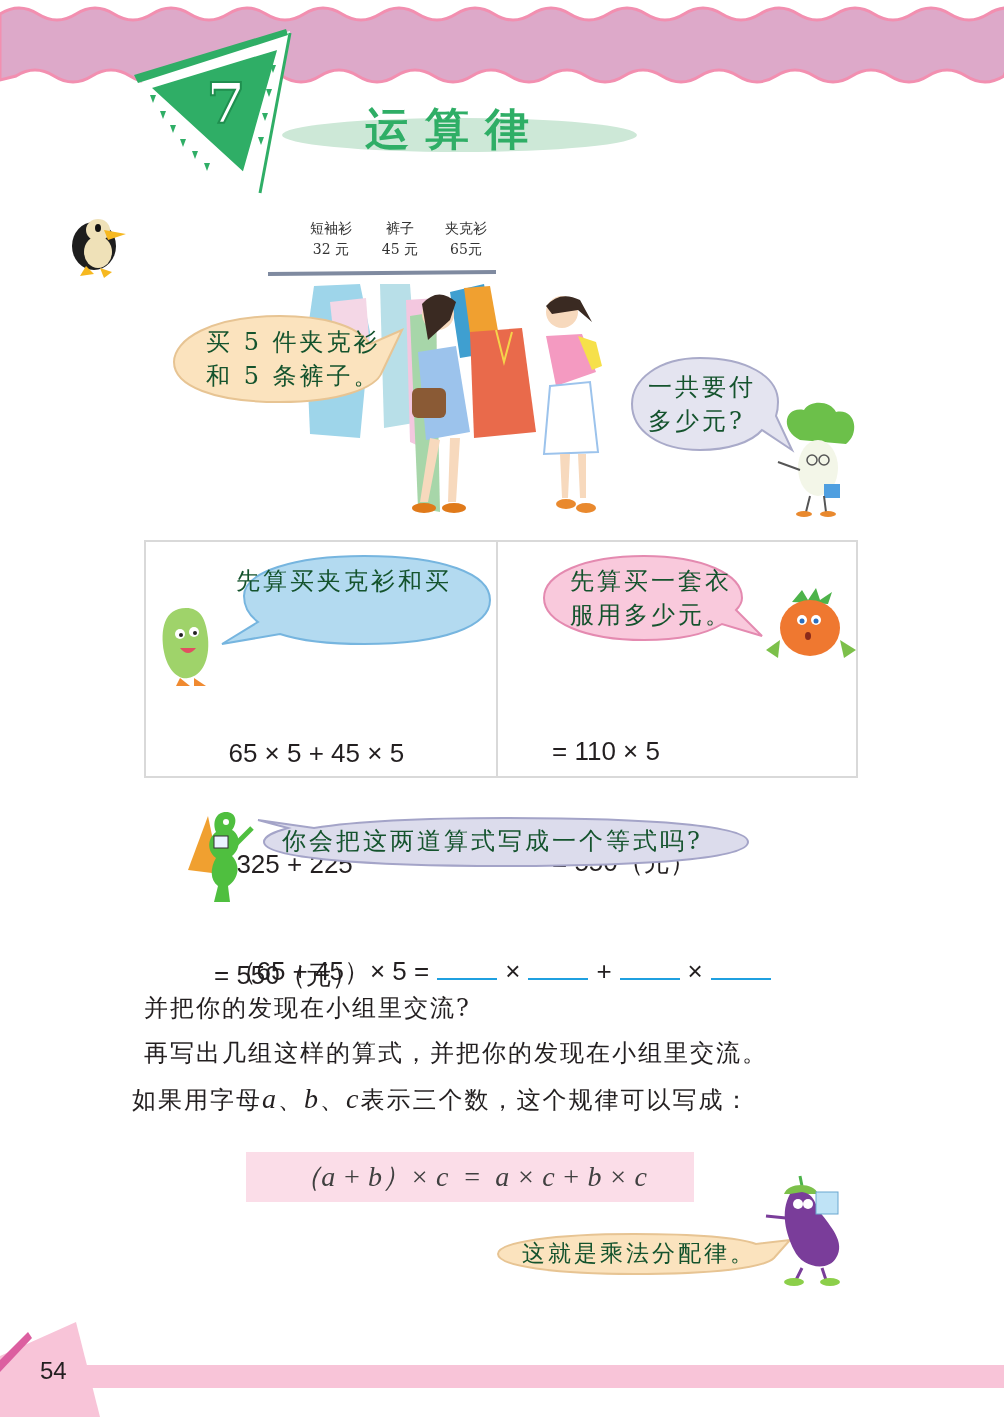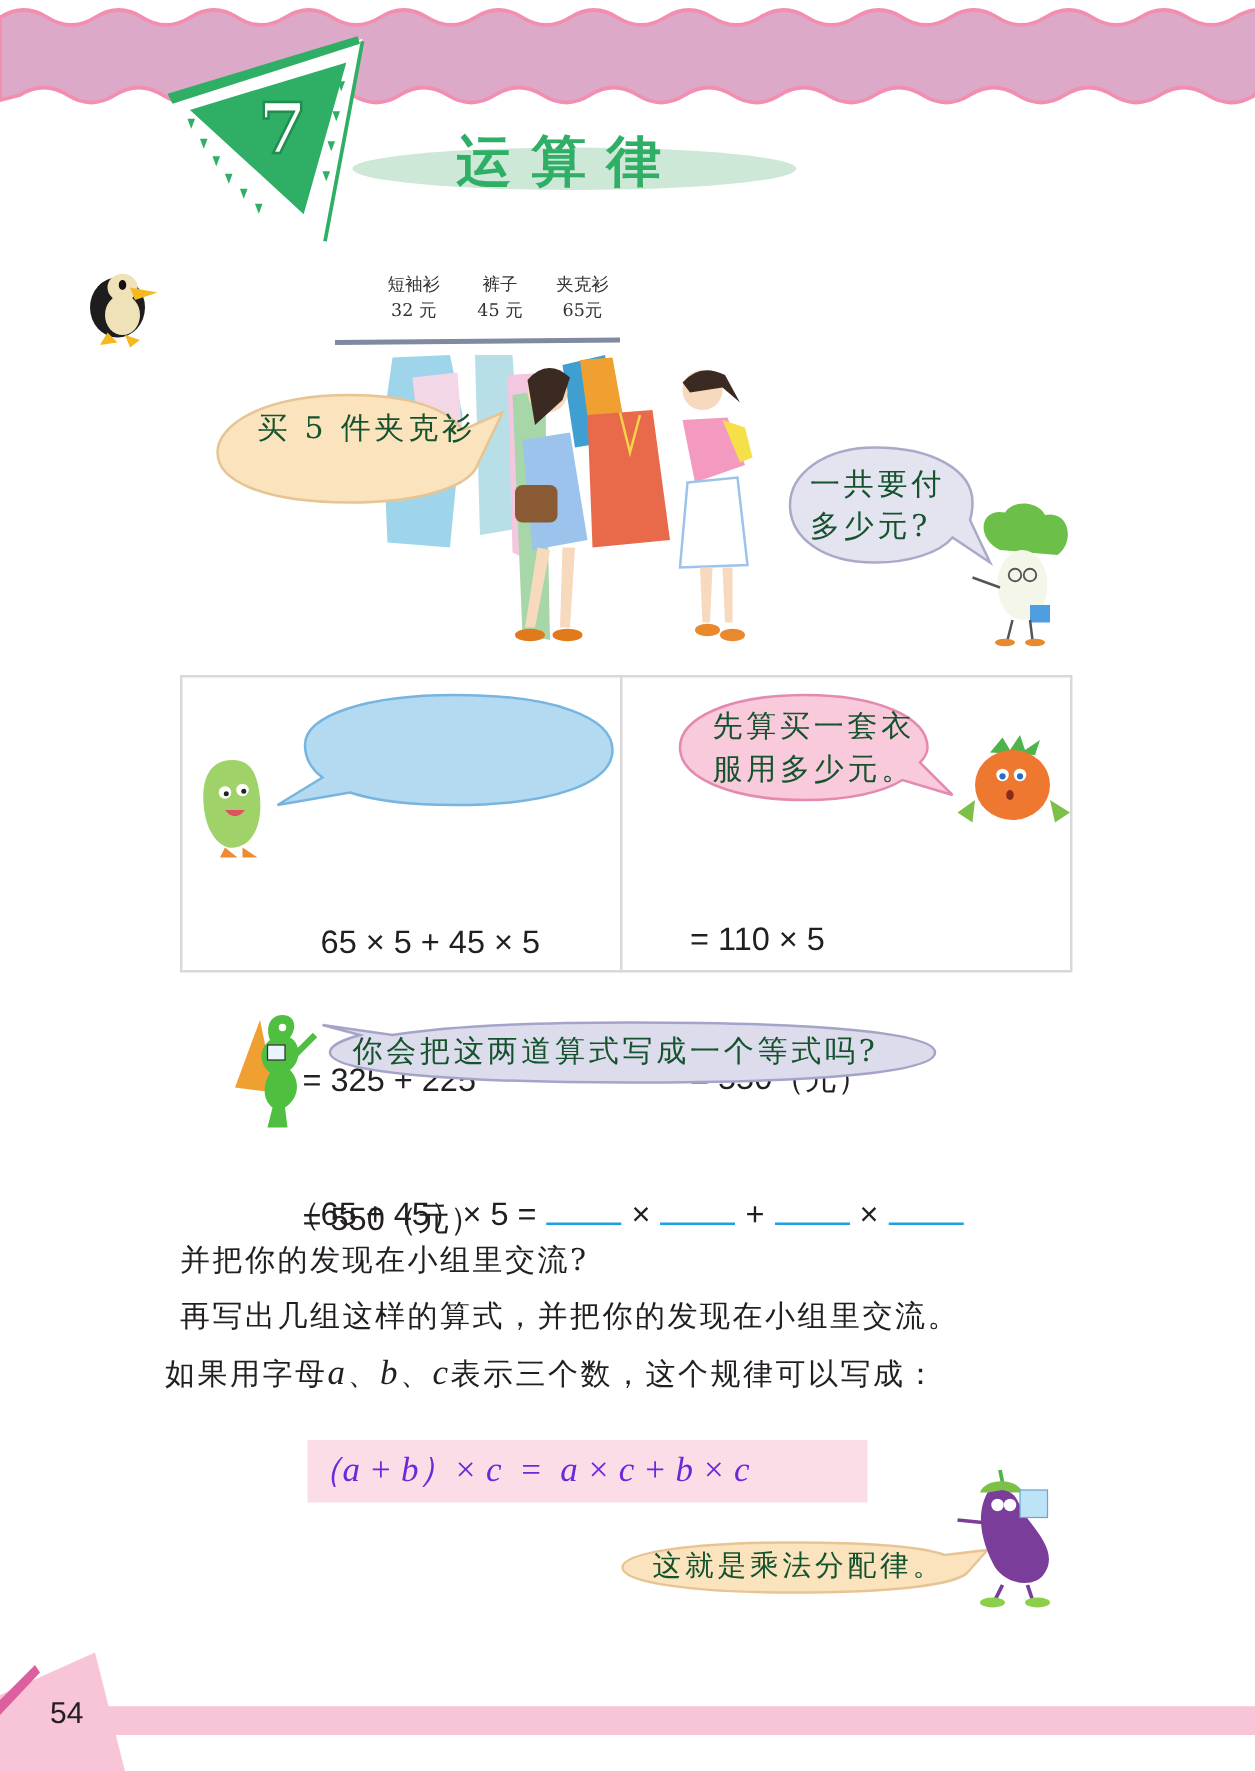--- a/index.html
+++ b/index.html
@@ -30,21 +30,21 @@
   .method-divider { left: 496px; top: 540px; width: 2px; height: 238px; background: #d9d9d9; }
   .calc { font-family: "Liberation Sans", sans-serif; font-size: 26px; color: #231f20; line-height: 37px; white-space: pre; }
 
   
   .blank { display: inline-block; width: 60px; border-bottom: 2px solid #1fa0e0; height: 24px; vertical-align: baseline; margin: 0 8px; }
 
   .body-text { font-family: "DejaVu Serif", serif; font-size: 24px; color: #231f20; letter-spacing: 2px; line-height: 45px; white-space: nowrap; }
   .body-text i { font-family: "Liberation Serif", serif; font-size: 28px; }
 
   .formula-box { left: 246px; top: 1152px; width: 448px; height: 50px; background: #fbdde8; }
-  .formula-text { font-family: "Liberation Serif", serif; font-size: 28px; line-height: 50px; color: #6d28d9; white-space: pre; }
+  .formula-text { font-family: "Liberation Serif", serif; font-size: 28px; line-height: 50px; text-align: center; color: #404040; white-space: pre; }
 
   
   .footer-bar { left: 0; top: 1365px; width: 1004px; height: 23px; background: #f8c4d8; }
   .page-num { left: 40px; top: 1357px; font-family: "Liberation Sans", sans-serif; font-size: 24px; color: #231f20; }
 </style>
 </head>
 <body>
 
 <svg class="abs header-band" viewBox="0 0 1004 90" width="1004" height="90">
   <path d="M0,14 Q19,2 38,14 T76,14 T114,14 T152,14 T190,14 T228,14 T266,14 T304,14 T342,14 T380,14 T418,14 T456,14 T494,14 T532,14 T570,14 T608,14 T646,14 T684,14 T722,14 T760,14 T798,14 T836,14 T874,14 T912,14 T950,14 T988,14 T1026,14 L1004,76 Q985,88 966,76 T928,76 T890,76 T852,76 T814,76 T776,76 T738,76 T700,76 T662,76 T624,76 T586,76 T548,76 T510,76 T472,76 T434,76 T396,76 T358,76 T320,76 T282,76 T244,76 T206,76 T168,76 T130,76 T92,76 T54,76 T16,76 L0,80 Z" fill="#dda9c9" stroke="#f28fb0" stroke-width="3"></path>
@@ -124,20 +124,21 @@
   <path d="M300,192 L302,236 L308,236 L310,192 Z M318,192 L320,236 L326,236 L326,192 Z" fill="#f7d9bd"></path>
   <ellipse cx="306" cy="242" rx="10" ry="5" fill="#e9892e"></ellipse>
   <ellipse cx="326" cy="246" rx="10" ry="5" fill="#e9892e"></ellipse>
 </svg>
 
 <svg class="abs" style="left:170px; top:310px;" width="240" height="96" viewBox="0 0 240 96">
   <path d="M110,6 C40,6 4,30 4,52 C4,76 44,92 110,92 C170,92 206,78 212,62 L232,20 L200,34 C186,14 150,6 110,6 Z" fill="#fbe3be" stroke="#e7c493" stroke-width="2"></path>
 </svg>
 <div class="abs bubble-text" style="left:206px; top:325px;">
   <div>买 5 件夹克衫</div>
+  <div>和 5 条裤子。</div>
 </div>
 
 <svg class="abs" style="left:628px; top:354px;" width="170" height="104" viewBox="0 0 170 104">
   <path d="M72,4 C30,4 4,26 4,50 C4,76 30,96 72,96 C100,96 124,88 134,76 L164,96 L148,62 C150,56 150,52 150,48 C150,22 118,4 72,4 Z" fill="#e4e4f0" stroke="#a9aac9" stroke-width="2"></path>
 </svg>
 <div class="abs bubble-text" style="left:648px; top:370px;">
   <div>一共要付</div>
   <div>多少元?</div>
 </div>
 
@@ -153,31 +154,32 @@
   <ellipse cx="58" cy="114" rx="8" ry="3" fill="#e9892e"></ellipse>
 </svg>
 
 <div class="abs method-table"></div>
 <div class="abs method-divider"></div>
 
 <svg class="abs" style="left:214px; top:552px;" width="280" height="96" viewBox="0 0 280 96">
   <path d="M150,4 C80,4 30,20 30,44 C30,56 36,64 44,70 L8,92 L66,82 C90,90 118,92 150,92 C230,92 276,74 276,48 C276,22 230,4 150,4 Z" fill="#b3daf0" stroke="#76b5df" stroke-width="2"></path>
 </svg>
 <div class="abs bubble-text" style="left:236px; top:564px;">
+  <div>先算买夹克衫和买</div>
 </div>
 <svg class="abs" style="left:154px; top:600px;" width="64" height="88" viewBox="0 0 64 88">
   <path d="M32,8 C10,8 6,30 10,52 C14,72 26,80 34,78 C48,76 56,60 54,38 C52,18 46,8 32,8 Z" fill="#9fd36a"></path>
   <circle cx="26" cy="34" r="5" fill="#fff"></circle>
     <circle cx="40" cy="32" r="5" fill="#fff"></circle>
   <circle cx="27" cy="35" r="2" fill="#222"></circle>
     <circle cx="41" cy="33" r="2" fill="#222"></circle>
   <path d="M26,48 Q34,58 42,48" fill="#e05060"></path>
   <path d="M26,78 L22,86 L36,86 Z M40,78 L40,86 L52,86 Z" fill="#f08a30"></path>
 </svg>
-<div class="abs calc" style="left:214px; top:661px;margin-left:28px;">
+<div class="abs calc" style="left:214px; top:661px;">
   <div>  65 × 5 + 45 × 5</div>
   <div>= 325 + 225</div>
   <div>= 550（元）</div>
 </div>
 
 <svg class="abs" style="left:540px; top:552px;" width="230" height="92" viewBox="0 0 230 92">
   <path d="M104,4 C44,4 4,22 4,46 C4,70 44,88 104,88 C138,88 166,82 182,72 L222,84 L196,58 C200,54 202,50 202,46 C202,22 162,4 104,4 Z" fill="#f9c9dc" stroke="#e48ab0" stroke-width="2"></path>
 </svg>
 <div class="abs bubble-text" style="left:570px; top:564px;">
   <div>先算买一套衣</div>

